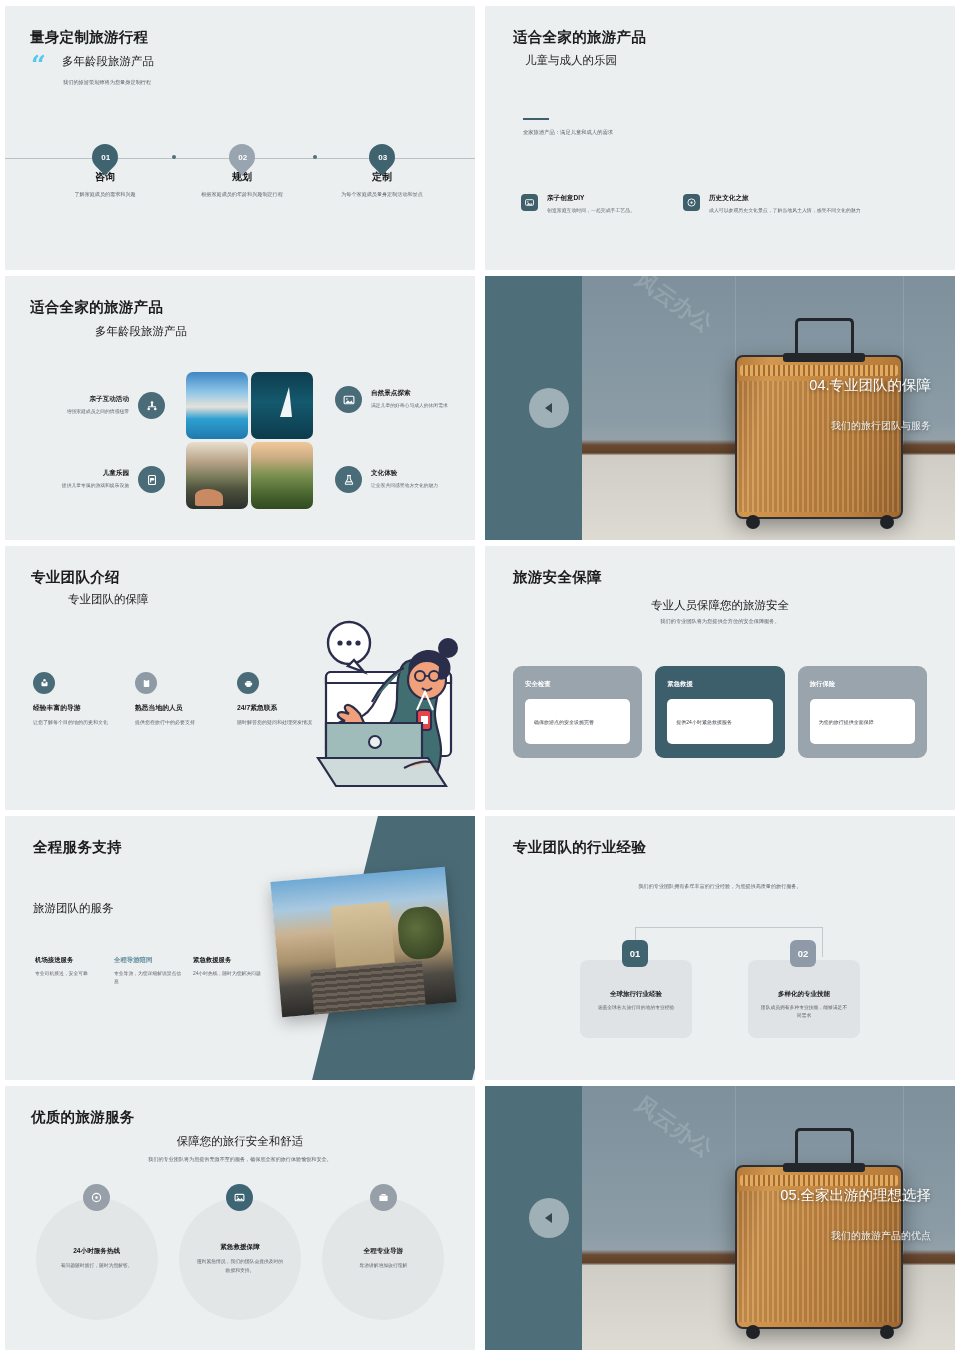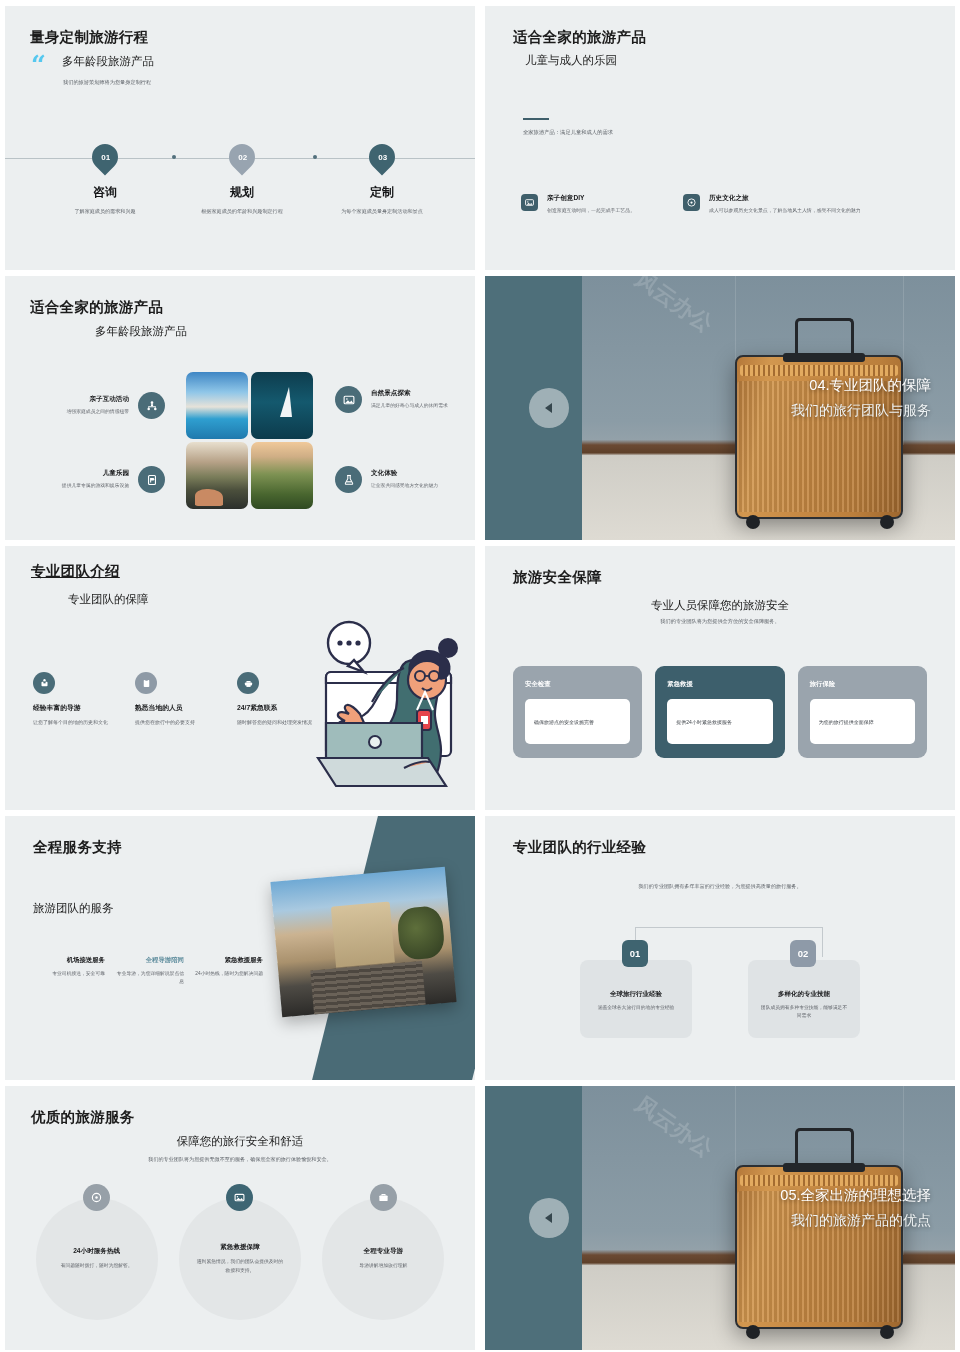--- a/index.html
+++ b/index.html
@@ -47,21 +47,21 @@
   }
   .s1 .tl { position: absolute; top: 138px; width: 130px; text-align: center; }
   .s1 .pin {
     width: 26px; height: 26px; margin: 0 auto;
     background: #3f6470; color: #fff;
     border-radius: 50% 50% 50% 0; transform: rotate(-45deg);
     display: flex; align-items: center; justify-content: center;
   }
   .s1 .pin span { transform: rotate(45deg); font-size: 8px; font-weight: 700; }
   .s1 .pin.grey { background: #98a4b0; }
-  .s1 .tl h4 { margin-top: 14px; font-size: 12px; font-weight: 700; color: #141517; }
+  .s1 .tl h4 { font-size: 10px; font-weight: 700; color: #141517; }
   .s1 .tl p { margin-top: 6px; font-size: 5.1px; color: #5f646a; line-height: 1.75; padding: 0 14px; }
   .s1 .dot { position: absolute; top: 149px; width: 4px; height: 4px; border-radius: 50%; background: #52707c; }
 
   
   .s2 .hd { position: absolute; left: 28px; top: 22px; }
   .s2 .sub2 { position: absolute; left: 40px; top: 47px; }
   .s2 .rule { position: absolute; left: 38px; top: 112px; width: 26px; height: 2px; background: #3f5f6b; }
   .s2 .lead { position: absolute; left: 38px; top: 123px; font-size: 5.3px; color: #575c62; }
   .s2 .itm { position: absolute; top: 188px; display: flex; gap: 9px; }
   .s2 .ico {
@@ -133,25 +133,25 @@
     width: 40px; height: 40px; border-radius: 50%;
     background: rgba(226,230,232,.55);
     display: flex; align-items: center; justify-content: center;
   }
   .suit .navbtn i {
     width: 0; height: 0; border-top: 5px solid transparent; border-bottom: 5px solid transparent;
     border-right: 7px solid #35464d; margin-right: 2px;
   }
   .suit .cap { position: absolute; right: 24px; top: 38%; text-align: right; color: #fff; }
   .suit .cap h2 { font-size: 14.5px; font-weight: 400; text-shadow: 0 1px 4px rgba(0,0,0,.45); }
-  .suit .cap p { margin-top: 7px; font-size: 14px; color: #eef2f3; text-shadow: 0 1px 4px rgba(0,0,0,.45); }
+  .suit .cap p { margin-top: 24px; font-size: 10px; color: #eef2f3; text-shadow: 0 1px 4px rgba(0,0,0,.45); }
   .suit .wm { position: absolute; color: rgba(255,255,255,.16); font-size: 22px; transform: rotate(35deg); font-weight: 700; }
 
   
-  .s5 .hd { position: absolute; left: 26px; top: 16px; text-decoration: underline; }
+  .s5 .hd { position: absolute; left: 26px; top: 22px; }
   .s5 .sub2 { position: absolute; left: 26px; top: 46px; margin-left: 37px; }
   .s5 .cols { position: absolute; left: 28px; top: 126px; display: flex; gap: 24px; }
   .s5 .col { width: 78px; }
   .s5 .cc {
     width: 22px; height: 22px; border-radius: 50%; background: #4a6c78; color: #fff;
     display: flex; align-items: center; justify-content: center; margin-bottom: 9px;
   }
   .s5 .cc.grey { background: #8e9aa6; }
   .s5 h4 { font-size: 6.8px; font-weight: 700; color: #18191b; }
   .s5 p { margin-top: 5px; font-size: 5px; color: #60646a; line-height: 1.7; }
@@ -162,21 +162,21 @@
   .s6 .sub2 { position: absolute; left: 0; right: 0; top: 52px; text-align: center; }
   .s6 .lead { position: absolute; left: 0; right: 0; top: 72px; text-align: center; font-size: 5.2px; color: #5b6066; }
   .s6 .cards { position: absolute; left: 28px; right: 28px; top: 120px; display: flex; gap: 13px; }
   .s6 .card { flex: 1; border-radius: 9px; padding: 14px 12px 14px; background: #9aa4ad; }
   .s6 .card.accent { background: #3d5f6c; }
   .s6 .card h4 { font-size: 6.4px; font-weight: 700; color: #fff; margin-bottom: 10px; }
   .s6 .card .box { background: #fff; border-radius: 5px; padding: 12px 9px; min-height: 45px; display: flex; align-items: center; }
   .s6 .card .box span { font-size: 5px; color: #3f444a; }
 
   
-  .s7 { overflow: hidden; text-align: right; }
+  .s7 { overflow: hidden; }
   .s7 .band {
     position: absolute; top: -20px; bottom: -20px; right: -30px; width: 160px;
     background: #4a6b76; transform: skewX(-14deg);
   }
   .s7 .hd { position: absolute; left: 28px; top: 22px; }
   .s7 .sub2 { position: absolute; left: 28px; top: 85px; }
   .s7 .cols { position: absolute; left: 30px; top: 140px; display: flex; gap: 9px; }
   .s7 .col { width: 70px; }
   .s7 h4 { font-size: 6.4px; font-weight: 700; color: #17181a; }
   .s7 h4.hl { color: #5d8c9c; }

